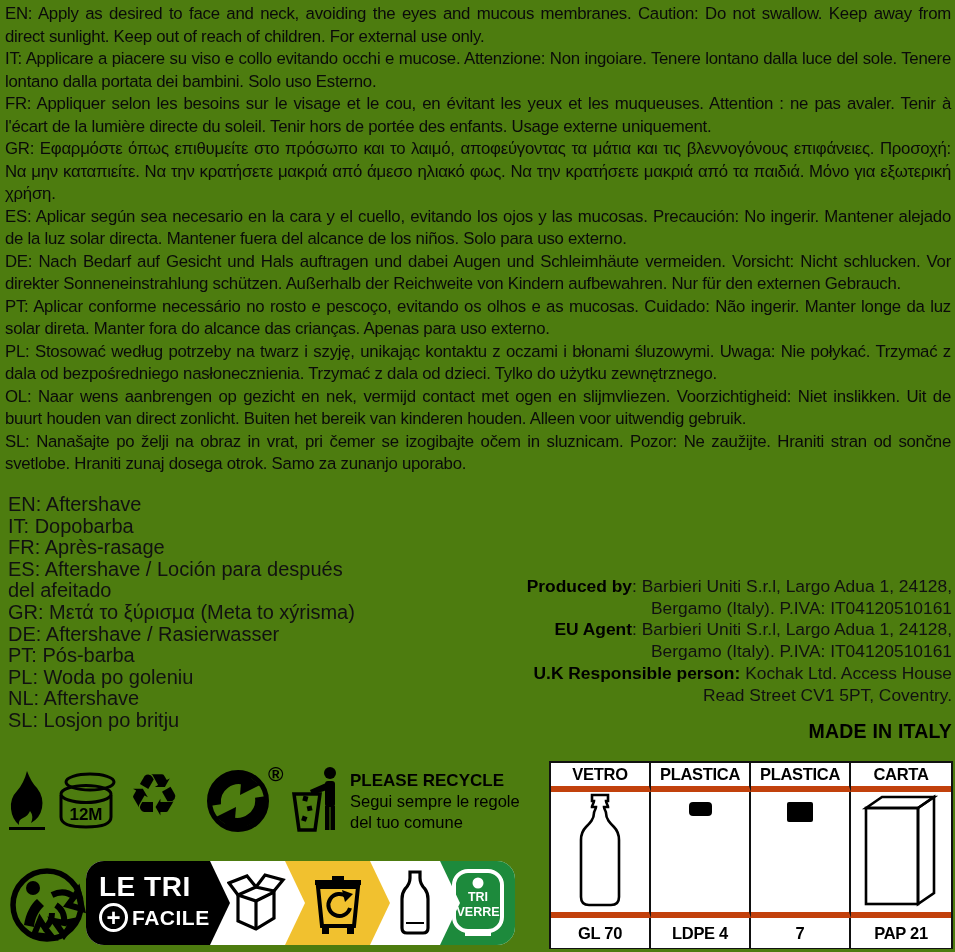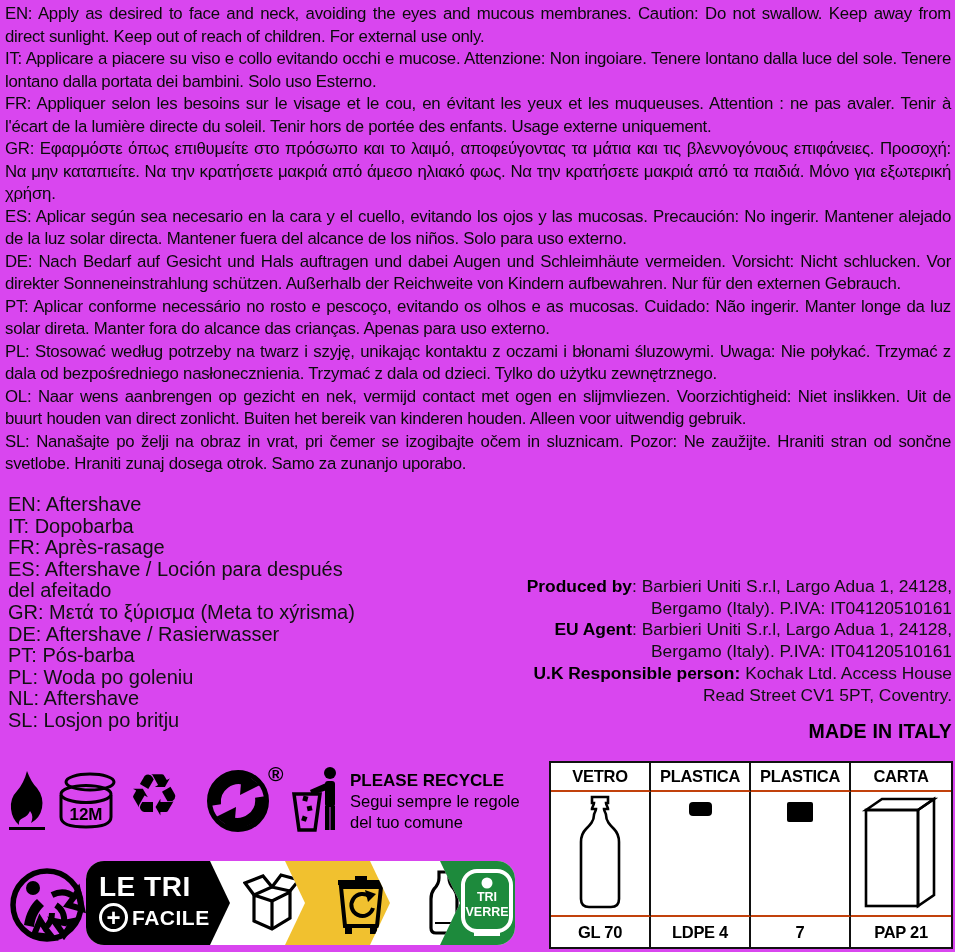--- a/index.html
+++ b/index.html
@@ -1,18 +1,18 @@
 <!DOCTYPE html>
 <html><head>
 <meta charset="utf-8">
 <style>
   * { box-sizing: border-box; margin: 0; padding: 0; }
   html,body { background:#fff; }
   body { font-family:"Liberation Sans", sans-serif; color:#000; }
-  .page { position:relative; width:955px; height:952px; background:#d946ef; overflow:hidden; margin:0 auto; }
+  .page { position:relative; width:955px; height:952px; background:#4d7c0f; overflow:hidden; margin:0 auto; }
 
   
   .warnings { position:absolute; top:3px; left:5px; width:946px;
               font-size:16.8px; line-height:22.5px; letter-spacing:-0.25px;
               text-align:justify; color:#0a0a0a; }
   .warnings p { margin:0; }
 
   
   .names { position:absolute; top:494px; left:8px; width:350px;
            font-size:20px; line-height:21.6px; color:#111; }
@@ -27,39 +27,39 @@
   
   .abs { position:absolute; }
   .recycle-glyph { font-family:"DejaVu Sans", sans-serif; font-size:58px; line-height:1; }
   .reg-mark { font-size:21px; font-weight:bold; }
   .recycle-text { font-size:16.5px; line-height:21px; }
   .recycle-text .title { font-weight:bold; font-size:17px; }
 
   
   .tri-bar { position:absolute; top:861px; left:86px; width:429px; height:84px;
              border-radius:18px; overflow:hidden; display:flex; background:#fff; }
-  .tri-sec { height:84px; flex:none; display:flex; align-items:center; justify-content:flex-end; position:relative; }
+  .tri-sec { height:84px; flex:none; display:flex; align-items:center; justify-content:center; position:relative; }
   .tri-sec.arrowed { clip-path:polygon(0 0, calc(100% - 20px) 0, 100% 50%, calc(100% - 20px) 100%, 0 100%); margin-right:-20px; }
   .sec-black  { width:144px; z-index:5; background:#000; flex-direction:column; align-items:flex-start; padding:8px 26px 8px 13px; justify-content:center; }
   .sec-box    { width:95px;  z-index:4; background:#fff; }
   .sec-yellow { width:105px; z-index:3; background:#F1C12F; }
   .sec-bottle { width:90px;  z-index:2; background:#fff; }
   .sec-green  { width:75px;  z-index:1; background:#1D8A3C; }
   .letri-line1 { color:#fff; font-weight:900; font-size:28px; letter-spacing:0.5px; line-height:26px; }
   .letri-line2 { display:flex; align-items:center; gap:4px; margin-top:3px; }
   .plus-circle { width:29px; height:29px; border:3.5px solid #fff; border-radius:50%;
                  color:#fff; font-weight:900; font-size:24px; line-height:22px;
                  display:flex; align-items:center; justify-content:center; }
   .letri-facile { color:#fff; font-weight:900; font-size:21px; letter-spacing:0.5px; }
 
   
   .sort-table { position:absolute; top:761px; left:549px; width:404px; height:188px;
                 border:2.5px solid #111; display:grid;
                 grid-template-columns:repeat(4, 1fr); grid-template-rows:29px 1fr 30px; }
-  .sort-cell { border-right:2px solid #111; border-bottom:2px solid #c2410c;
+  .sort-cell { border-right:2px solid #111; border-bottom:6px solid #c2410c;
                display:flex; align-items:center; justify-content:center; background:#fff; }
   .sort-cell.last-col { border-right:none; }
   .sort-cell.last-row { border-bottom:none; }
   .sort-head, .sort-code { font-weight:bold; font-size:16.5px; letter-spacing:-0.3px; }
   .cap-small { width:23px; height:14px; background:#000; border-radius:4px; }
   .cap-large { width:26px; height:20px; background:#000; border-radius:2px; }
   .cell-body { align-items:flex-start; padding-top:10px; }
   .cell-body.v-full { align-items:center; padding-top:0; }
 </style>
 </head>

